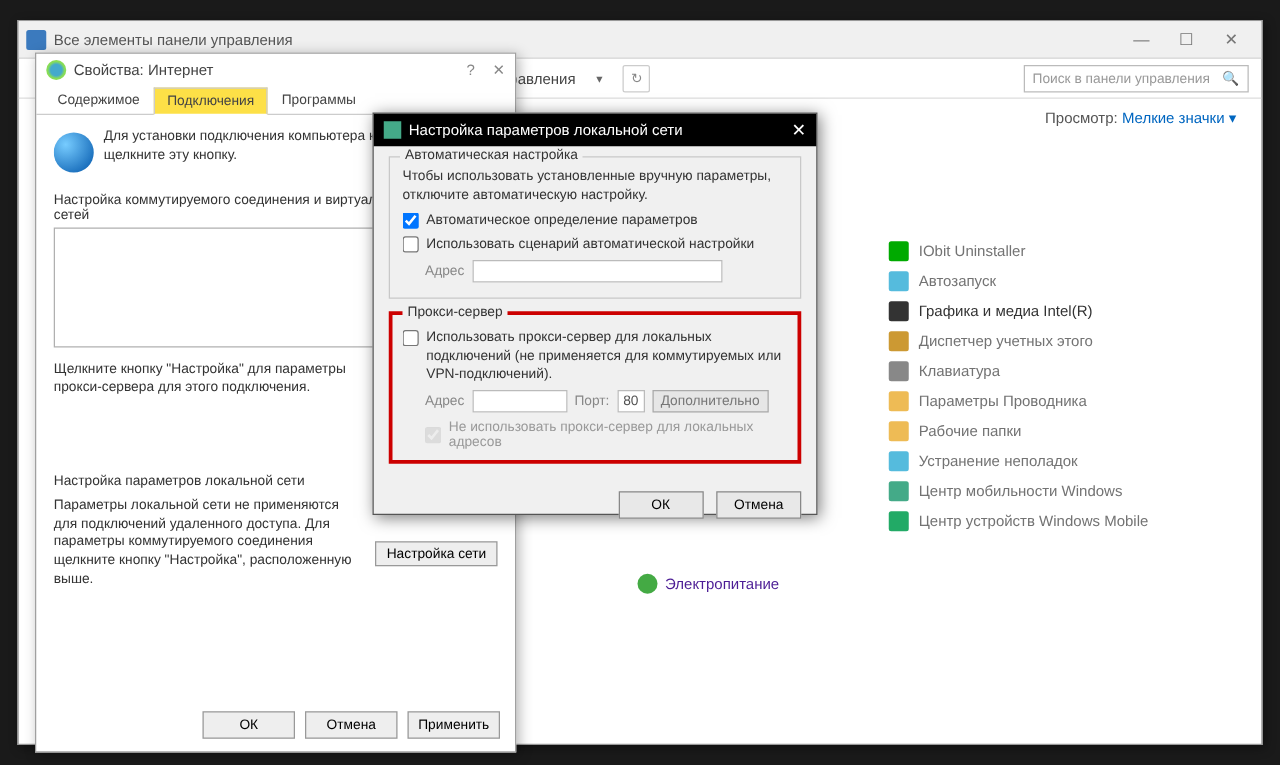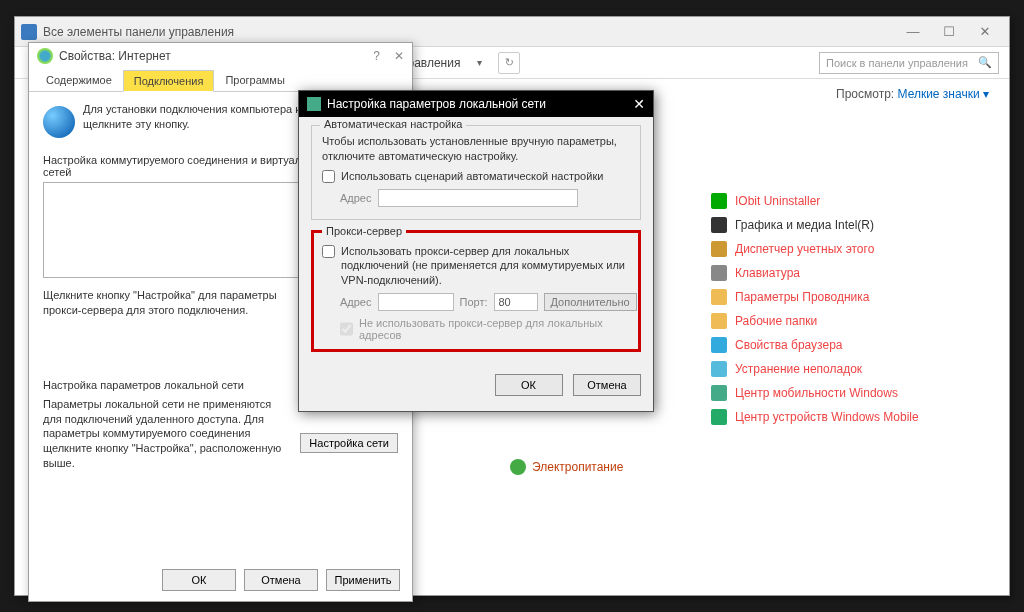--- a/index.html
+++ b/index.html
@@ -13,24 +13,24 @@
 .cp-winctrls span { width: 36px; height: 24px; display: inline-flex; align-items: center; justify-content: center; color: #777; font-size: 13px; }
 .cp-address { height: 32px; display: flex; align-items: center; padding: 0 10px; gap: 8px; border-bottom: 1px solid #ddd; }
 .cp-nav-arrow { width: 22px; height: 22px; border: 1px solid #ccc; border-radius: 2px; display:flex; align-items:center; justify-content:center; font-size:11px; color:#888;}
 .cp-crumb { flex: 0 0 auto; font-size: 12px; color: #444; margin-left: 370px;}
 .cp-dropdown { width: 22px; text-align: center; color: #666; font-size: 10px;}
 .cp-search { margin-left: auto; width: 180px; height: 22px; border: 1px solid #bbb; font-size: 11px; padding: 0 6px; color: #888; display:flex; align-items:center; justify-content:space-between;}
 .cp-body { position: relative; padding: 10px 16px; }
 .cp-view { position: absolute; right: 20px; top: 8px; font-size: 12px; color: #555; }
 .cp-view a { color: #0066c0; text-decoration: none; }
 .cp-items { position: absolute; right: 30px; top: 110px; width: 270px; }
-.cp-item { display: flex; align-items: center; font-size: 12px; color: #ef4444; padding: 4px 2px; gap: 8px; }
+.cp-item { display: flex; align-items: center; font-size: 12px; color: #737373; padding: 4px 2px; gap: 8px; }
 .cp-item .ic { width: 16px; height: 16px; background: #2a8; border-radius: 2px; flex-shrink:0;}
 .cp-item.dark { color: #333; }
-.cp-elec { position:absolute; left:495px; top:380px; font-size:12px; color:#c2410c; display:flex; align-items:center; gap:6px;}
+.cp-elec { position:absolute; left:495px; top:380px; font-size:12px; color:#4c1d95; display:flex; align-items:center; gap:6px;}
 .cp-elec .ic{width:16px;height:16px;background:#4a4;border-radius:8px;}
 
 
 .ip-window { position: absolute; left: 28px; top: 42px; width: 385px; height: 560px; background: #fff; border: 1px solid #a0a0a0; box-shadow: 2px 2px 10px rgba(0,0,0,.3); }
 .ip-title { height: 26px; display: flex; align-items: center; padding: 0 8px; font-size: 12px; color: #444; }
 .ip-title .ic { width:16px;height:16px;background:radial-gradient(circle,#4ac 40%,#8d5 60%);border-radius:50%;margin-right:6px;}
 .ip-title .ctl { margin-left:auto; display:flex; gap:14px; color:#888; font-size:12px;}
 .ip-tabs { display:flex; font-size:11px; border-bottom:1px solid #ccc; padding: 0 6px; }
 .ip-tab { padding: 4px 10px; border:1px solid transparent; color:#444; cursor:pointer; }
 .ip-tab.active { background:#fde047; border:1px solid #ccc; border-bottom:1px solid #fff; position:relative; top:1px;}
@@ -52,21 +52,21 @@
 .lan-title .x{margin-left:auto;color:#fff;font-size:14px;cursor:pointer;}
 .lan-body { padding:8px 12px; font-size:11px; color:#333; }
 .lan-group { border:1px solid #c8c8c8; padding:8px 10px 10px; margin-bottom:10px; position:relative;}
 .lan-group.highlight { border:3px solid #c00; padding:6px 8px 8px;}
 .lan-legend { position:absolute; top:-8px; left:8px; background:#f0f0f0; padding:0 4px; font-size:11px;}
 .lan-check { display:flex; align-items:flex-start; gap:6px; margin:5px 0; line-height:1.3;}
 .lan-check input{margin-top:1px;}
 .lan-row { display:flex; align-items:center; gap:6px; margin:6px 0 2px 18px; font-size:11px; color:#888;}
 .lan-row input[type=text]{border:1px solid #bbb; height:18px; font-size:11px; padding:0 4px; background:#fff;}
 .lan-addr { width:76px;}
-.lan-port { width:44px;}
+.lan-port { width:22px;}
 .lan-extra { font-size:11px; padding:2px 6px; border:1px solid #aaa; background:#e6e6e6; color:#777;}
 .lan-skip { margin:6px 0 0 18px; color:#999; display:flex; gap:6px;}
 .lan-skip input{opacity:.6;}
 .lan-buttons { text-align:right; padding:4px 12px 0;}
 .lan-buttons button{font-size:11px; width:68px; height:22px; margin-left:6px; border:1px solid #888; background:#e8e8e8;}
 </style>
 </head>
 <body>
 
 <div class="cp-window">
@@ -92,43 +92,43 @@
     <div class="cp-view">
       <span>Просмотр:</span>
       <a href="#">Мелкие значки</a>
       <span style="color:#0066c0"> ▾</span>
     </div>
     <div class="cp-items">
       <div class="cp-item">
           <span class="ic" style="background:#0a0"></span>
           <span>IObit Uninstaller</span>
         </div>
+      <div class="cp-item">
+          <span class="ic" style="background:#5bd"></span>
+          <span>Автозапуск</span>
+        </div>
       <div class="cp-item dark">
           <span class="ic" style="background:#333"></span>
           <span>Графика и медиа Intel(R)</span>
         </div>
       <div class="cp-item">
           <span class="ic" style="background:#c93"></span>
           <span>Диспетчер учетных этого</span>
         </div>
       <div class="cp-item">
           <span class="ic" style="background:#888"></span>
           <span>Клавиатура</span>
         </div>
       <div class="cp-item">
           <span class="ic" style="background:#eb5"></span>
           <span>Параметры Проводника</span>
         </div>
       <div class="cp-item">
           <span class="ic" style="background:#eb5"></span>
           <span>Рабочие папки</span>
-        </div>
-      <div class="cp-item">
-          <span class="ic" style="background:#3ad"></span>
-          <span>Свойства браузера</span>
         </div>
       <div class="cp-item">
           <span class="ic" style="background:#5bd"></span>
           <span>Устранение неполадок</span>
         </div>
       <div class="cp-item">
           <span class="ic" style="background:#4a8"></span>
           <span>Центр мобильности Windows</span>
         </div>
       <div class="cp-item">
@@ -185,20 +185,24 @@
   <div class="lan-title">
     <span class="ic"></span>
     <span>Настройка параметров локальной сети</span>
     <span class="x">✕</span>
   </div>
   <div class="lan-body">
 
     <div class="lan-group">
       <span class="lan-legend">Автоматическая настройка</span>
       <p style="line-height:1.35;margin-bottom:4px;">Чтобы использовать установленные вручную параметры, отключите автоматическую настройку.</p>
+      <label class="lan-check">
+        <input type="checkbox" checked="" style="">
+        <span>Автоматическое определение параметров</span>
+      </label>
       <label class="lan-check">
         <input type="checkbox" style="">
         <span>Использовать сценарий автоматической настройки</span>
       </label>
       <div class="lan-row">
         <span>Адрес</span>
         <input type="text" class="lan-addr" style="width: 200px;" disabled="">
       </div>
     </div>
 

